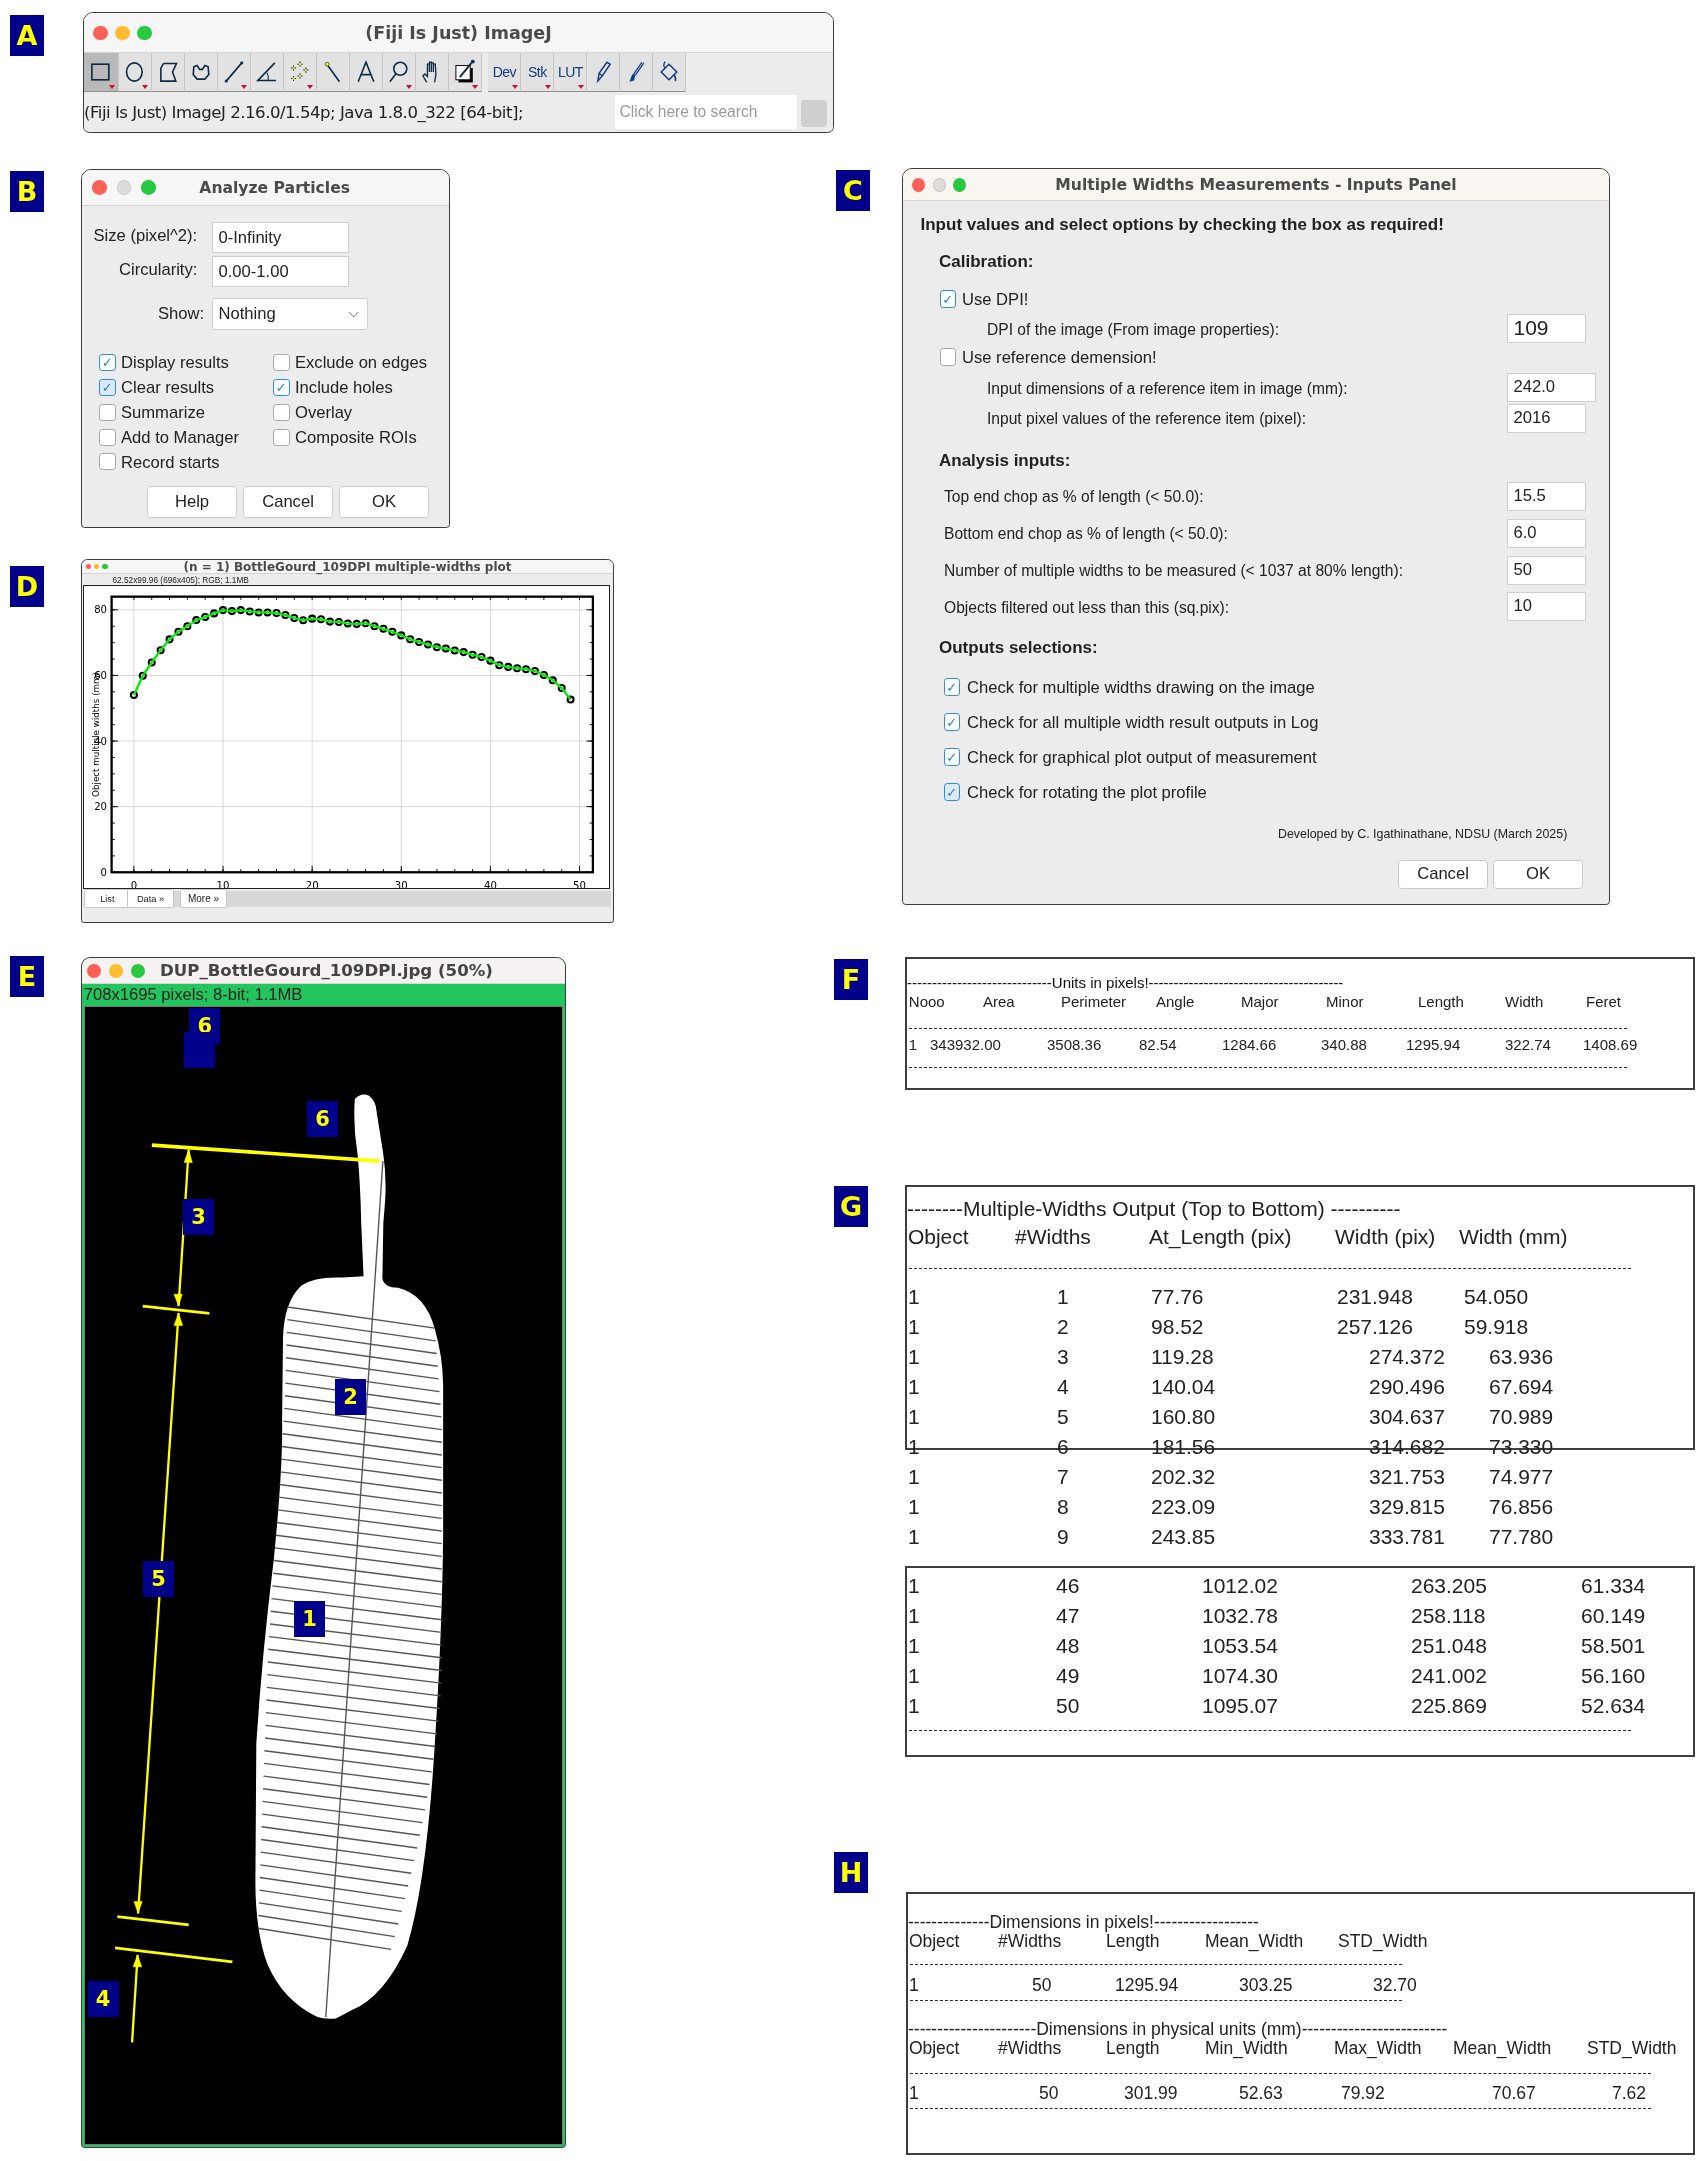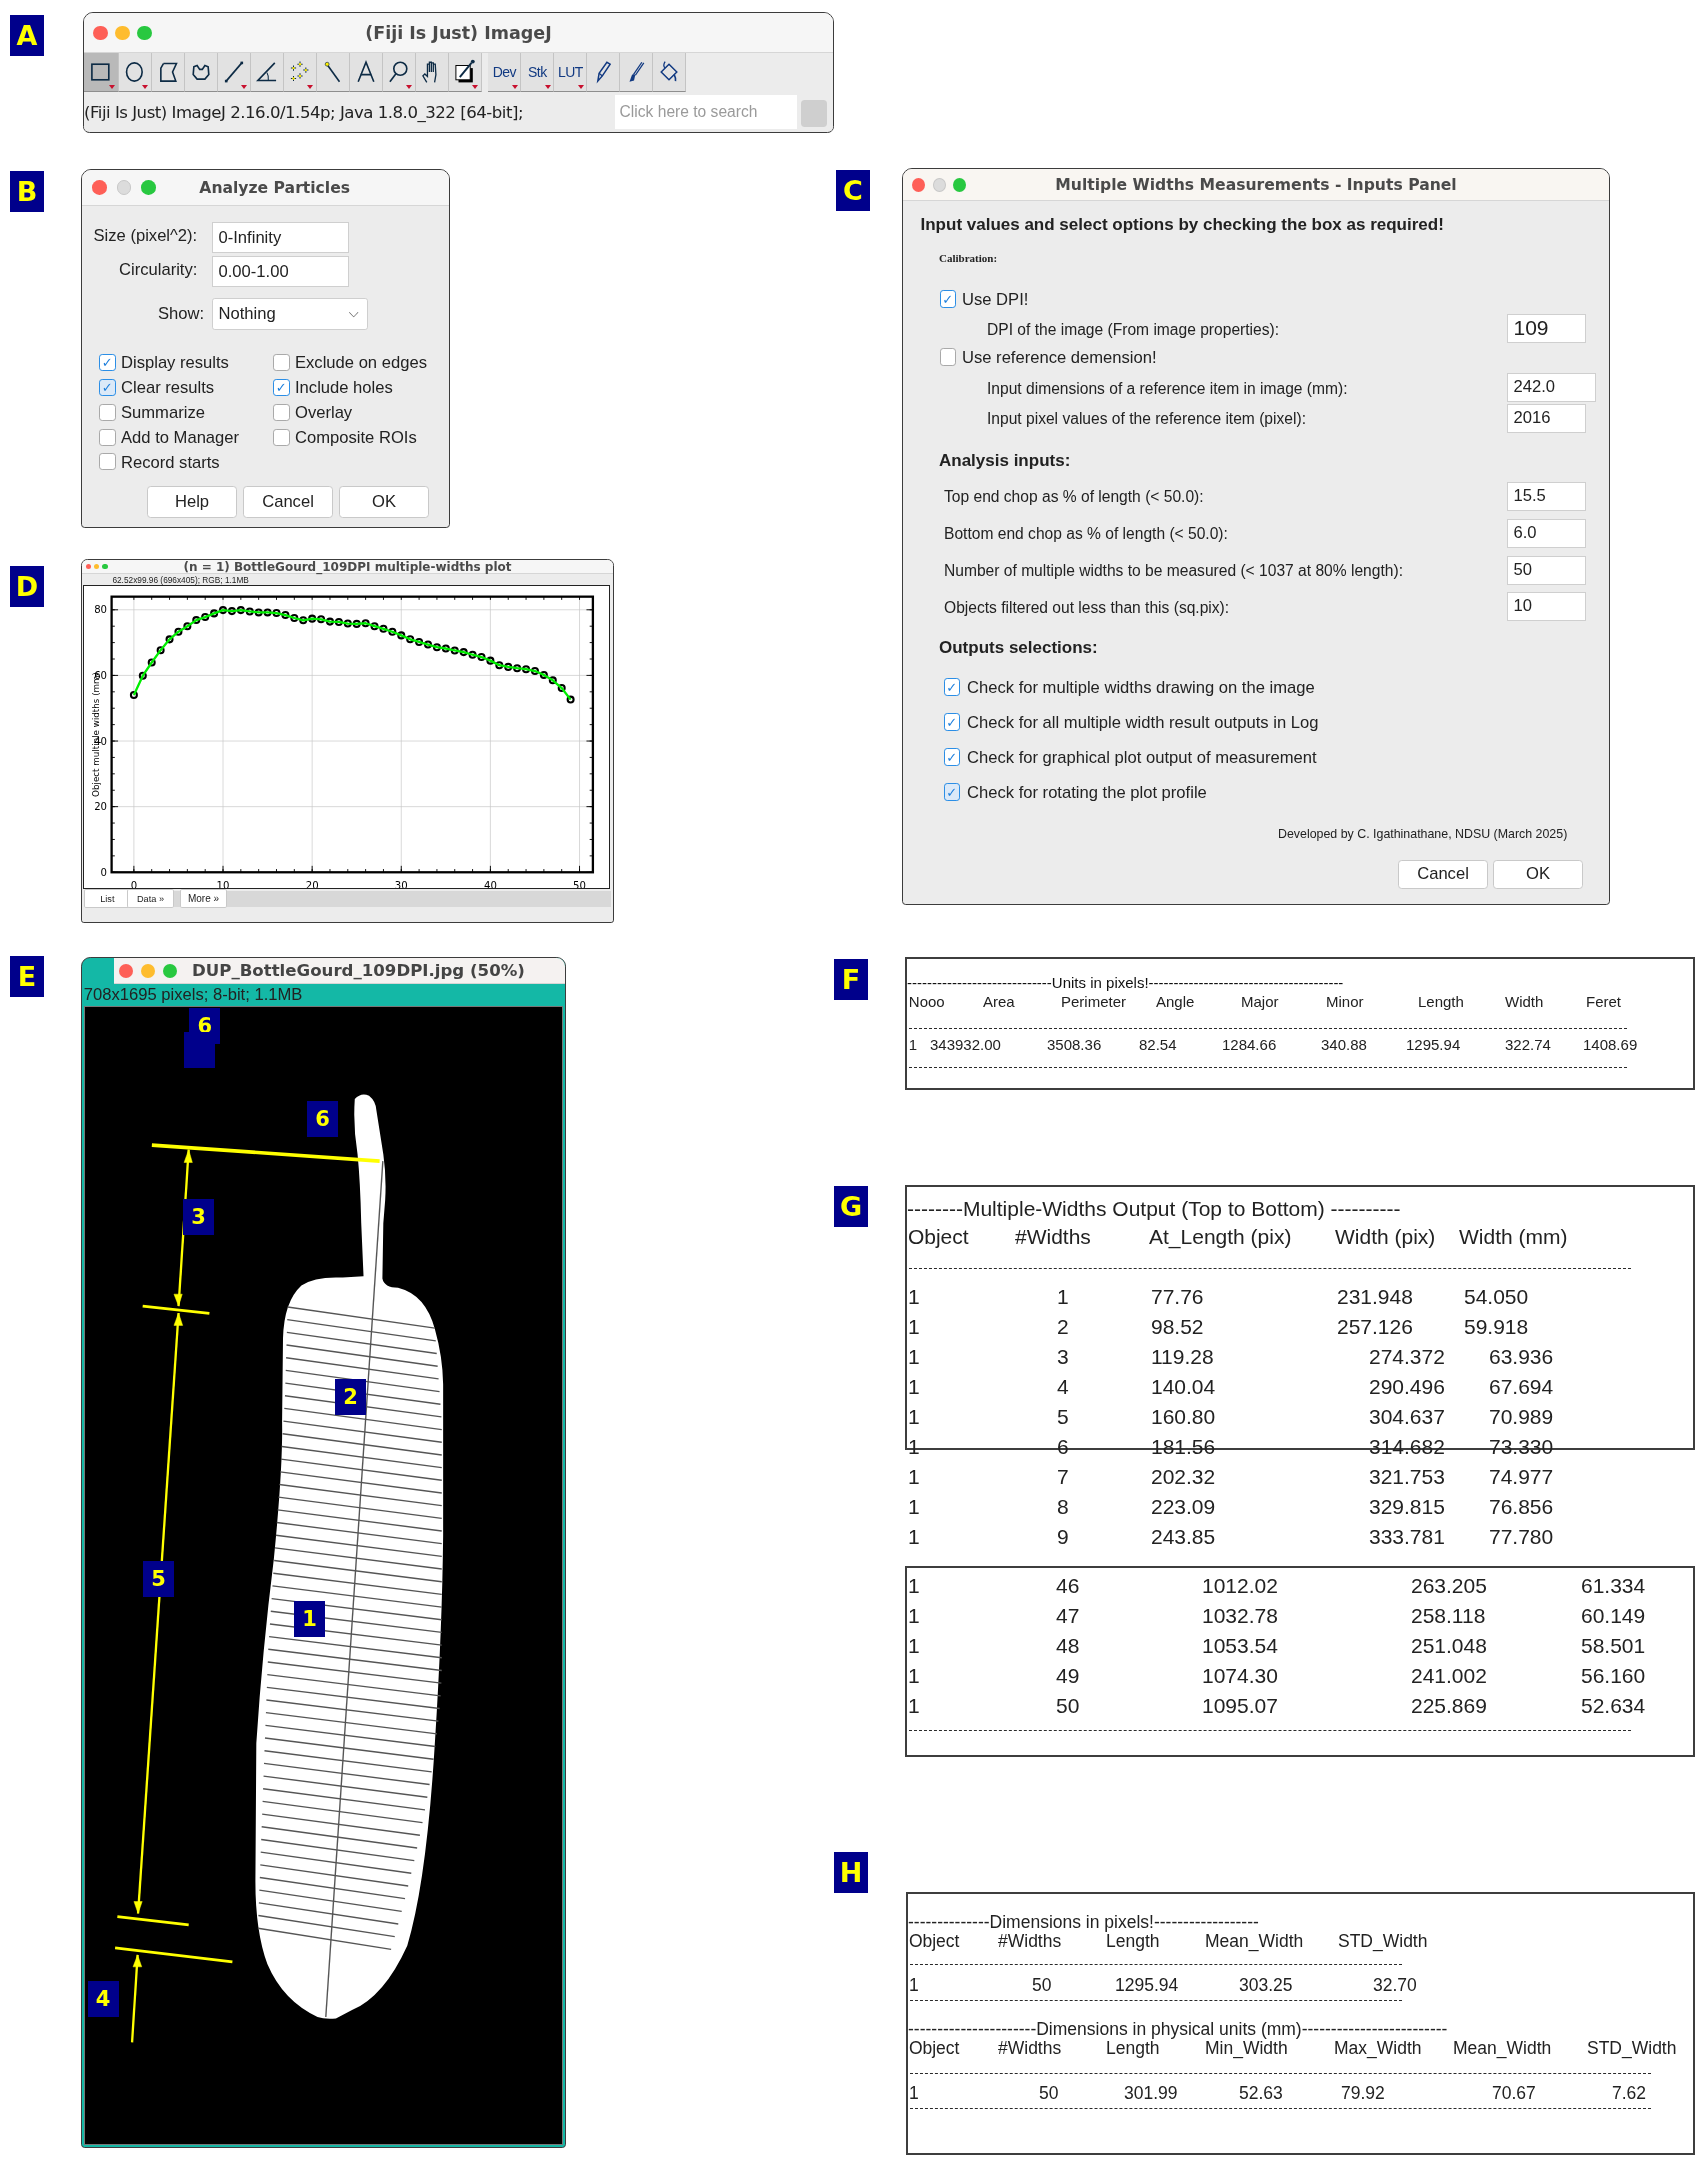--- a/index.html
+++ b/index.html
@@ -234,21 +234,21 @@
 <div class="win" style="left:902px;top:168px;width:708px;height:737px;">
   <div class="titlebar" style="height:32px;background:#f9f6f2;">
     <div class="lights" style="left:9.2px;gap:7.4px;">
       <span class="light red" style="width:13px;height:14px;"></span>
       <span class="light gray" style="width:13px;height:14px;"></span>
       <span class="light green" style="width:13px;height:14px;"></span>
     </div>
     <span class="title" style="font-size:15.6px;">Multiple Widths Measurements - Inputs Panel</span>
   </div>
   <div class="txt-lbl" style="left:17.5px;top:46px;font-size:17px;font-weight:bold;">Input values and select options by checking the box as required!</div>
-  <div class="txt-lbl" style="left:36px;top:83px;font-size:11px;font-weight:bold;font-family:Liberation Serif, serif;">Calibration:</div>
+  <div class="txt-lbl" style="left:36px;top:83px;font-size:17px;font-weight:bold;">Calibration:</div>
   <div class="cb checked" style="left:37px;top:121px;width:15.6px;height:18.4px;">✓</div>
   <div class="txt-lbl" style="left:59px;top:121px;font-size:16.6px;">Use DPI!</div>
   <div class="txt-lbl" style="left:84px;top:152px;font-size:15.6px;">DPI of the image (From image properties):</div>
   <div class="field" style="left:604px;top:145px;width:79px;height:28.5px;font-size:21px;">109</div>
   <div class="cb" style="left:37px;top:179px;width:15.6px;height:18.4px;"></div>
   <div class="txt-lbl" style="left:59px;top:179px;font-size:16.6px;">Use reference demension!</div>
   <div class="txt-lbl" style="left:84px;top:211px;font-size:15.6px;">Input dimensions of a reference item in image (mm):</div>
   <div class="field" style="left:604px;top:204px;width:89px;height:28.5px;font-size:16.6px;">242.0</div>
   <div class="txt-lbl" style="left:84px;top:241px;font-size:15.6px;">Input pixel values of the reference item  (pixel):</div>
   <div class="field" style="left:604px;top:235px;width:79px;height:28.5px;font-size:16.6px;">2016</div>
@@ -466,21 +466,21 @@
         <circle cx="1057.5740740740741" cy="246.69797619047614" r="6.5" fill="none" stroke="#000" stroke-width="4.5"></circle>
         <polyline points="108.42592592592592,236.57202380952384 127.79629629629629,194.7133333333333 147.16666666666666,166.04690476190478 166.53703703703704,139.30583333333334 185.9074074074074,115.7736904761905 205.27777777777777,99.08726190476193 224.64814814814815,87.32119047619051 244.01851851851853,73.91499999999996 263.3888888888889,67.35452380952381 282.75925925925924,59.36785714285713 302.1296296296296,52.236904761904725 321.5,54.37619047619046 340.8703703703704,52.236904761904725 360.24074074074076,55.08928571428578 379.61111111111114,57.2285714285714 398.98148148148147,57.2285714285714 418.35185185185185,58.654761904761926 437.72222222222223,62.93333333333328 457.0925925925926,69.35119047619048 476.46296296296293,74.34285714285716 495.83333333333337,70.77738095238101 515.2037037037037,72.20357142857142 534.5740740740741,77.19523809523798 553.9444444444445,77.9083333333333 573.3148148148148,81.47380952380956 592.6851851851852,82.18690476190477 612.0555555555555,80.76071428571424 631.4259259259259,87.17857142857144 650.7962962962963,92.88333333333333 670.1666666666667,99.30119047619053 689.5370370370371,107.14523809523803 708.9074074074074,115.70238095238096 728.2777777777777,121.40714285714284 747.6481481481482,127.11190476190473 767.0185185185185,132.81666666666666 786.3888888888889,135.6690476190476 805.7592592592592,139.94761904761907 825.1296296296297,143.51309523809527 844.5,149.21785714285716 863.8703703703703,154.2095238095239 883.2407407407408,162.0535714285714 902.6111111111111,172.03690476190474 921.9814814814815,175.60238095238094 941.3518518518518,178.45476190476188 960.7222222222223,180.59404761904767 980.0925925925926,184.6586904761905 999.4629629629629,193.0732142857143 1018.8333333333333,204.83928571428572 1038.2037037037037,221.52571428571434 1057.5740740740741,246.69797619047614" fill="none" stroke="#00ee00" stroke-width="5" stroke-linejoin="round"></polyline>
       </svg>
   </div>
   <div class="abs" style="left:1.8px;top:331px;width:527px;height:15.6px;background:#d8d8d8;"></div>
   <div class="btn" style="left:1.8px;top:329px;width:47px;height:19.3px;font-size:9.2px;border-radius:1.8px;">List</div>
   <div class="btn" style="left:45px;top:329px;width:47px;height:19.3px;font-size:9.2px;border-radius:1.8px;">Data »</div>
   <div class="btn" style="left:98px;top:329px;width:47px;height:19.3px;font-size:10px;border-radius:1.8px;">More »</div>
 </div>
 
-<div class="win" style="left:81px;top:957px;width:485px;height:1191px;background:#14b8a6;border-radius:9.2px 9.2px 3.7px 3.7px;padding-left:32px;">
+<div class="win" style="left:81px;top:957px;width:485px;height:1191px;background:#22c55e;border-radius:9.2px 9.2px 3.7px 3.7px;">
   <div class="titlebar" style="height:26px;justify-content:flex-start;padding-left:78px;background:#f5f2f1;">
     <div class="lights" style="left:4.6px;gap:8.3px;">
       <span class="light red" style="width:14px;height:14px;"></span>
       <span class="light yellow" style="width:14px;height:14px;"></span>
       <span class="light green" style="width:14px;height:14px;"></span>
     </div>
     <span class="title" style="font-size:16.6px;color:#444;">DUP_BottleGourd_109DPI.jpg (50%)</span>
   </div>
   <div class="txt-lbl" style="left:1.8px;top:27px;font-size:16.6px;">708x1695 pixels; 8-bit; 1.1MB</div>
   <div class="abs" style="left:2.3px;top:48px;width:479px;height:1139px;background:#000;border:0.9px solid #777;box-sizing:border-box;">

